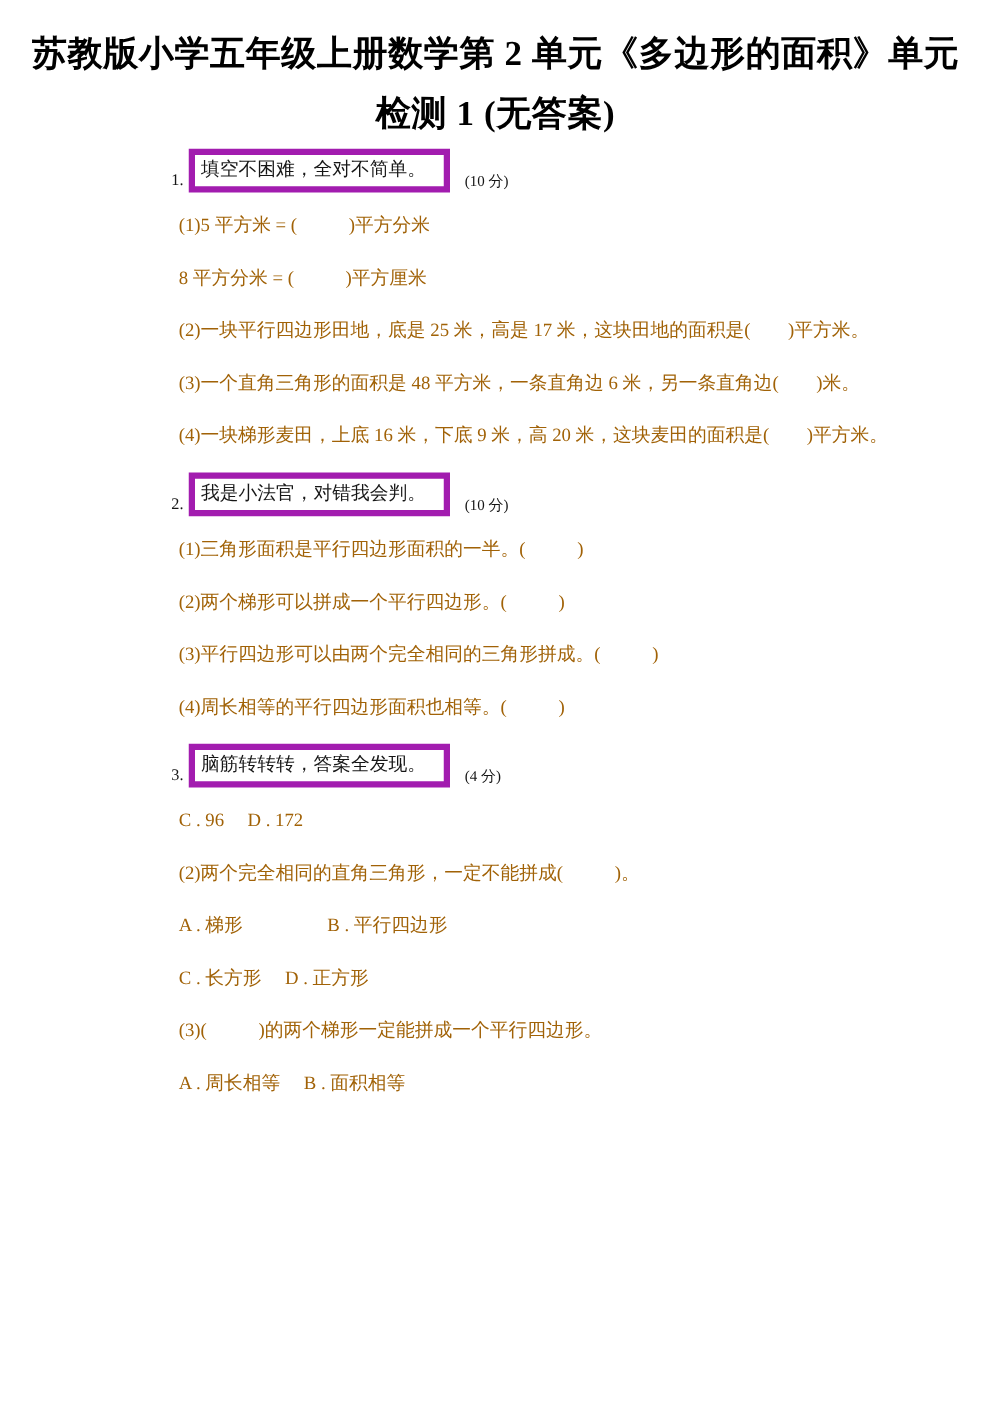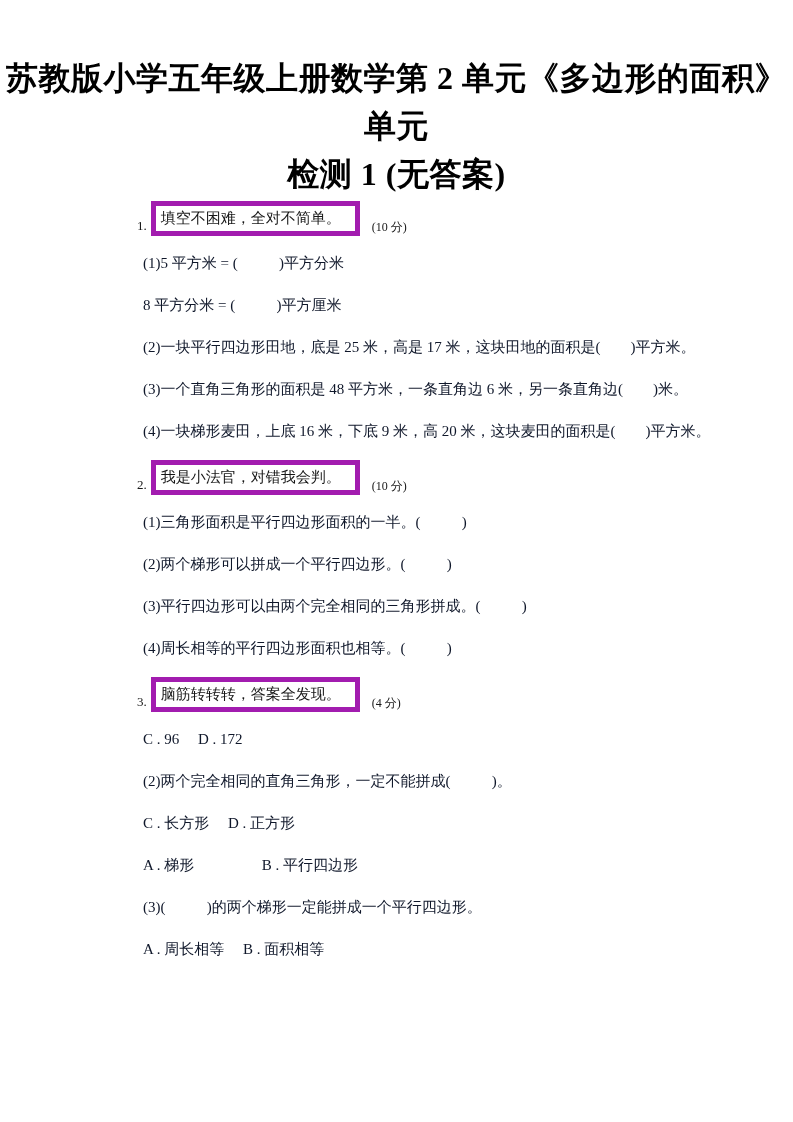--- a/index.html
+++ b/index.html
@@ -10,39 +10,39 @@
   .page {
     position: relative;
     width: 793px;
     height: 1122px;
     background: #ffffff;
     overflow: hidden;
     font-family: "Liberation Serif", "DejaVu Serif", serif;
     color: #161616;
   }
   .title-block {
-    padding-top: 54px;
+    padding-top: 20px;
     text-align: center;
     font-weight: 700;
-    font-size: 32px;
+    font-size: 28px;
     line-height: 48px;
     color: #000000;
     letter-spacing: 0.5px;
   }
   .body-block {
     margin-left: 143px;
     margin-right: 55px;
     padding-top: 8px;
   }
   .q-line {
     font-size: 15px;
     line-height: 17px;
     margin: 0 0 25px 0;
     white-space: pre-wrap;
-    color: #0f172a;
+    color: #a16207;
   }
   .sec-header {
     display: flex;
     align-items: flex-end;
     margin: -5px 0 19px -6px;
   }
   .sec-num {
     font-size: 13px;
     margin-right: 4px;
     margin-bottom: 2px;
@@ -97,19 +97,19 @@
     <p class="q-line">(3)平行四边形可以由两个完全相同的三角形拼成。(           )</p>
     <p class="q-line">(4)周长相等的平行四边形面积也相等。(           )</p>
 
     <div class="sec-header">
       <span class="sec-num">3.</span>
       <span class="sec-box">脑筋转转转，答案全发现。</span>
       <span class="sec-points">(4 分)</span>
     </div>
     <p class="q-line">C . 96     D . 172</p>
     <p class="q-line">(2)两个完全相同的直角三角形，一定不能拼成(           )。</p>
+    <p class="q-line">A . 梯形                  B . 平行四边形</p>
     <p class="q-line">C . 长方形     D . 正方形</p>
-    <p class="q-line">A . 梯形                  B . 平行四边形</p>
     <p class="q-line">(3)(           )的两个梯形一定能拼成一个平行四边形。</p>
     <p class="q-line">A . 周长相等     B . 面积相等</p>
 
   </div>
 </div>
 
 </body></html>

